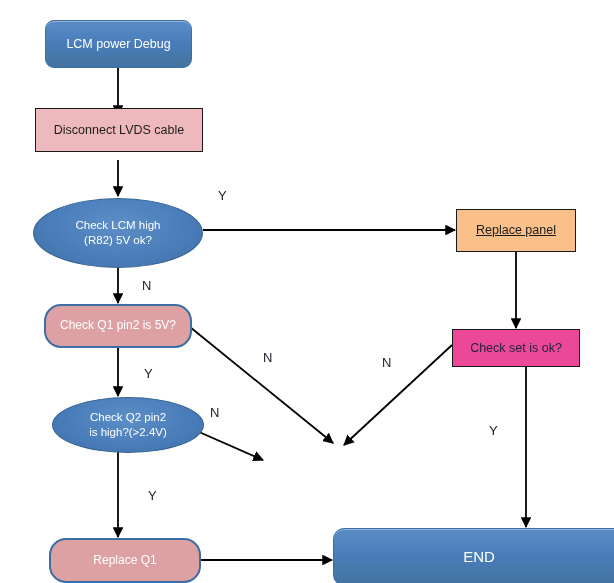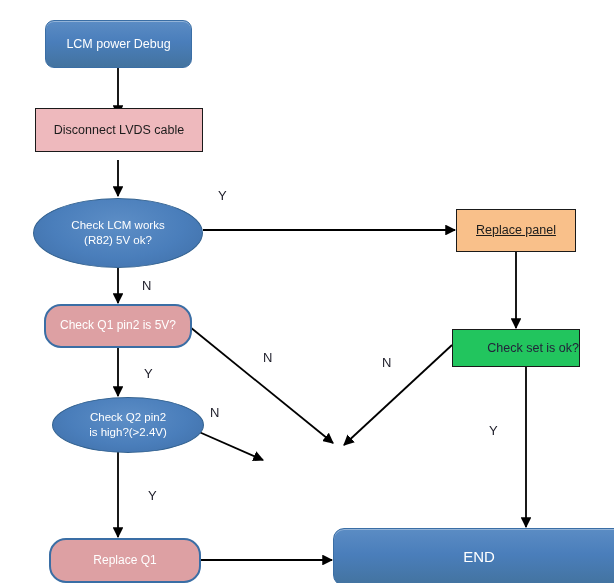--- a/index.html
+++ b/index.html
@@ -77,25 +77,24 @@
   .n-process-orange {
     background: #f9c08a;
     border: 1px solid #1a1a1a;
     color: #1c1c1c;
     font-size: 12.5px;
     text-decoration: underline;
   }
 
   
   .n-process-lavender {
-    background: #22c55e;
+    background: #ec4899;
     border: 1px solid #1a1a1a;
     color: #23233a;
     font-size: 12.5px;
-    text-align: right;
   }
 
   
   .n-process-yellow {
     background: #ffc000;
     border: 1px solid #1a1a1a;
     color: #1c1c1c;
     font-size: 12.5px;
   }
 
@@ -155,21 +154,21 @@
 
   <div class="node n-terminator" style="left:45px; top:20px; width:147px; height:48px;">
     <span class="nlabel">LCM power Debug</span>
   </div>
 
   <div class="node n-process-pink" style="left:35px; top:108px; width:168px; height:44px;">
     <span class="nlabel">Disconnect LVDS cable</span>
   </div>
 
   <div class="node n-decision" style="left:33px; top:198px; width:170px; height:70px;">
-    <span class="nlabel">Check LCM works
+    <span class="nlabel">Check LCM high
 (R82) 5V ok?</span>
   </div>
 
   <div class="node n-process-pink-round" style="left:44px; top:304px; width:148px; height:44px;">
     <span class="nlabel">Check Q1 pin2   is 5V?</span>
   </div>
 
   <div class="node n-decision" style="left:52px; top:397px; width:152px; height:56px;">
     <span class="nlabel">Check Q2 pin2
 is high?(&gt;2.4V)</span>

